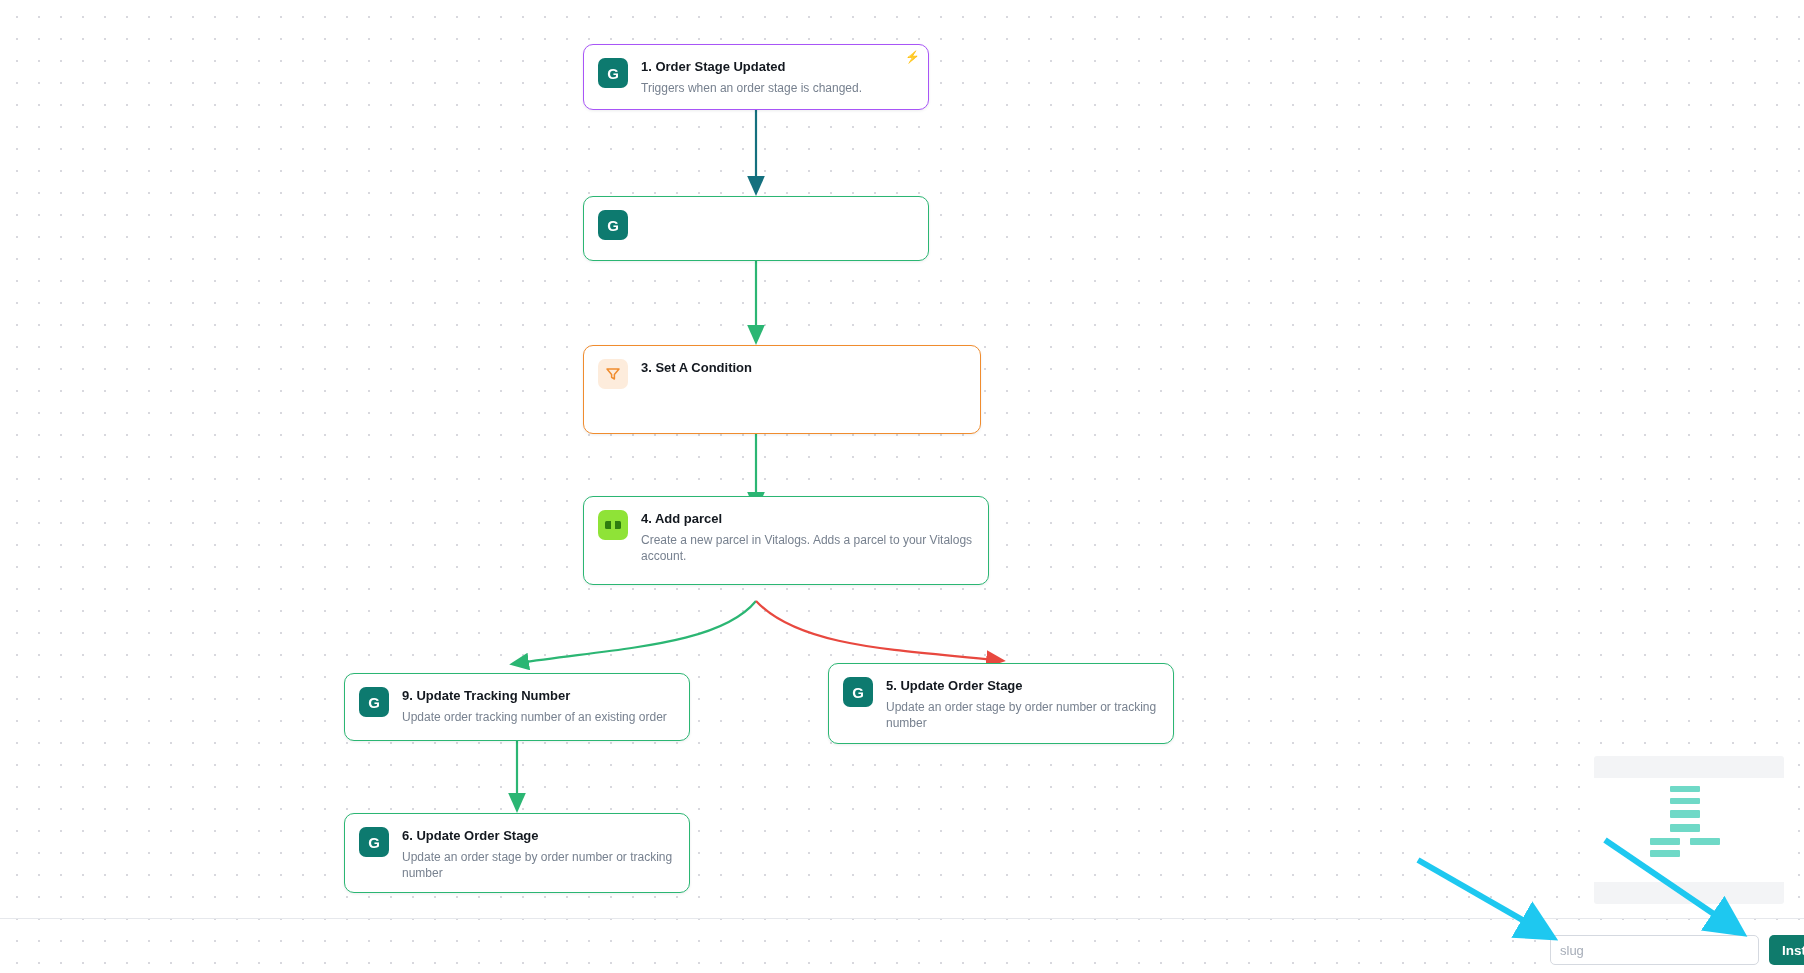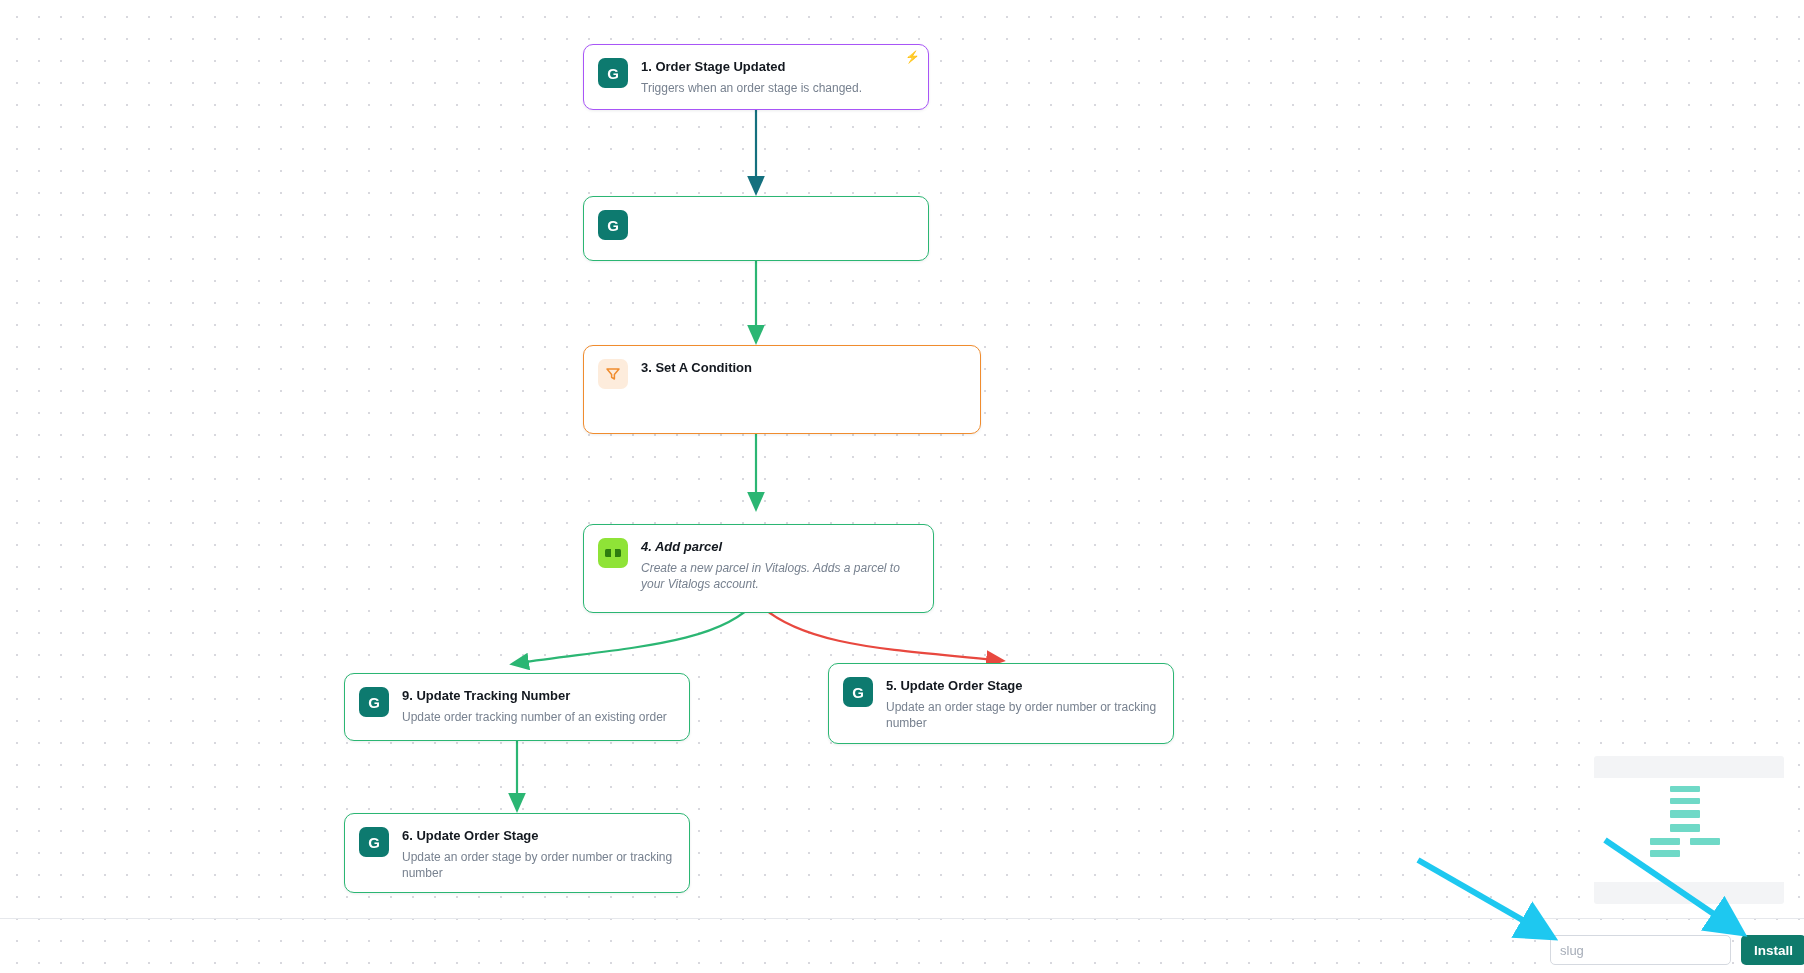--- a/index.html
+++ b/index.html
@@ -73,21 +73,21 @@
     top: 6px;
     right: 8px;
     font-size: 12px;
     color: #a855f7;
     line-height: 1;
   }
   
   #node-1 { left: 583px; top: 44px;  width: 346px; height: 66px; }
   #node-2 { left: 583px; top: 196px; width: 346px; height: 65px; }
   #node-3 { left: 583px; top: 345px; width: 398px; height: 89px; }
-  #node-4 { left: 583px; top: 524px; width: 351px; height: 89px; font-style: italic; }
+  #node-4 { left: 583px; top: 496px; width: 406px; height: 89px; }
   #node-5 { left: 344px; top: 673px; width: 346px; height: 68px; }
   #node-6 { left: 344px; top: 813px; width: 346px; height: 80px; }
   #node-7 { left: 828px; top: 663px; width: 346px; height: 81px; }
 
   
   .bottom-divider {
     position: absolute;
     left: 0;
     top: 918px;
     width: 1804px;
@@ -96,21 +96,21 @@
   }
   .install-bar {
     position: absolute;
     left: 1550px;
     top: 935px;
     display: flex;
     align-items: center;
     gap: 10px;
   }
   .slug-input {
-    width: 181px;
+    width: 209px;
     height: 30px;
     box-sizing: border-box;
     border: 1px solid #d5d9e0;
     border-radius: 5px;
     padding: 0 9px;
     font-size: 13px;
     font-family: "Liberation Sans", sans-serif;
     color: #2c323c;
     background: #ffffff;
     outline: none;

